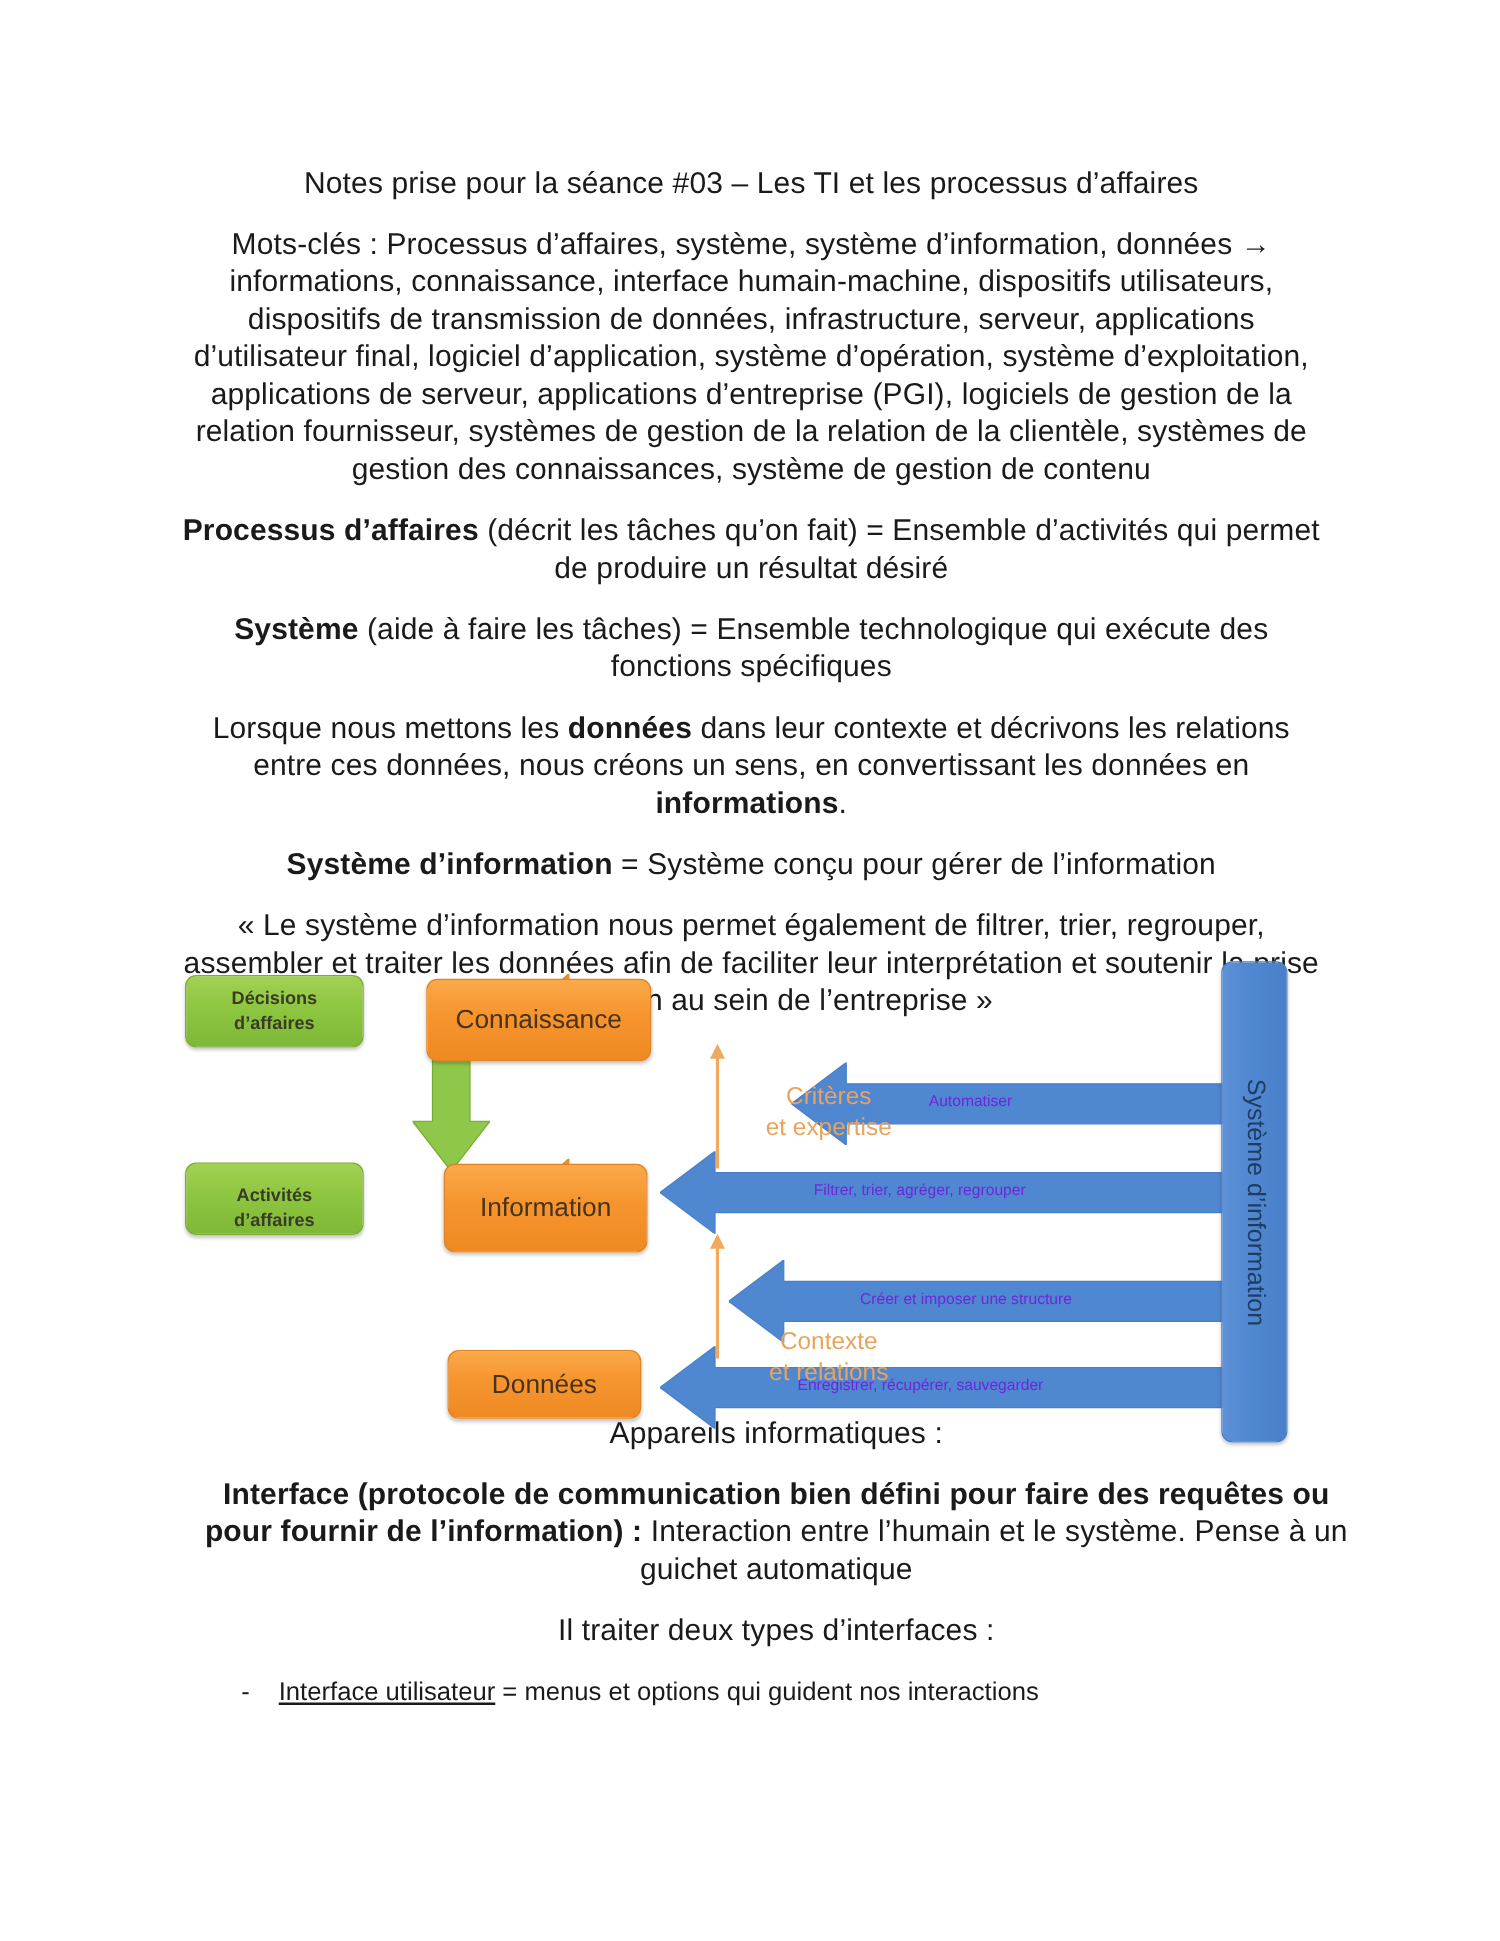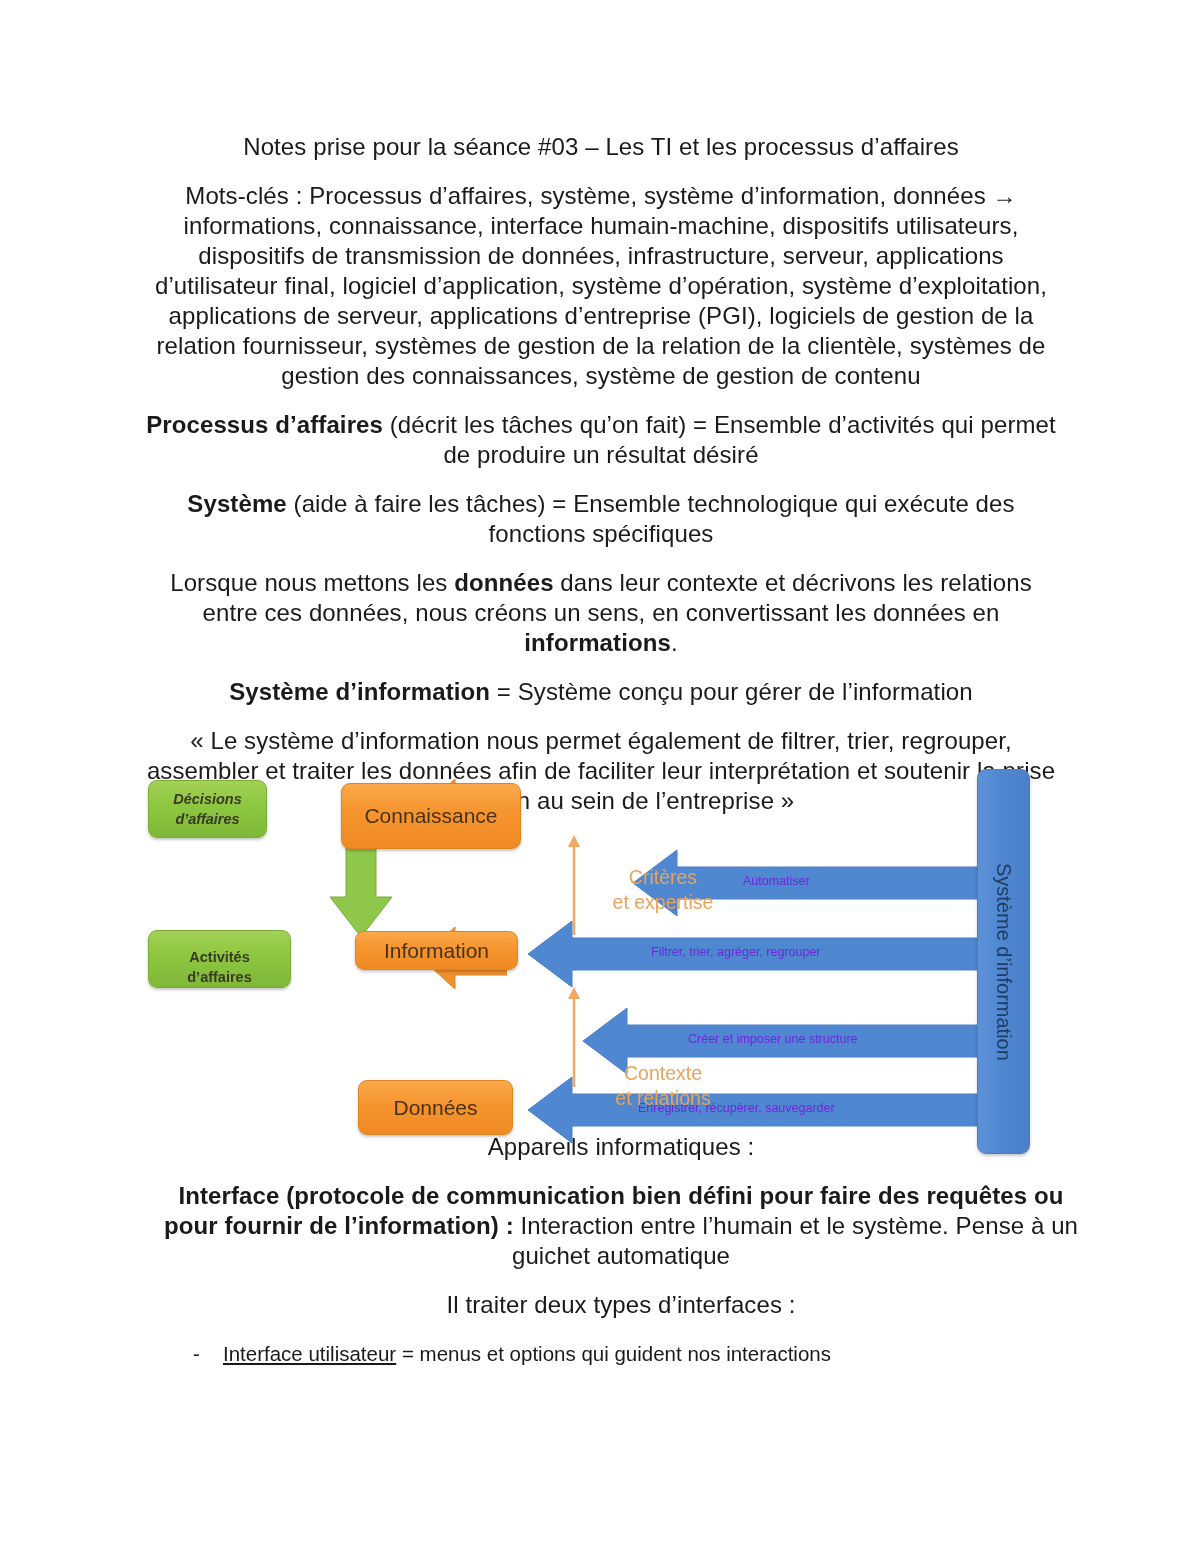--- a/index.html
+++ b/index.html
@@ -237,37 +237,37 @@
         <polygon points="0,31 34,0 34,14 86,14 86,48 34,48 34,62" fill="#f2912c" stroke="#df8420" stroke-width="1"></polygon>
       </svg>
     </div>
 
     <div class="garrow" style="left:187px; top:70px; width:62px; height:102px;">
       <svg width="62" height="102" viewBox="0 0 62 102">
         <polygon points="31,102 0,62 16,62 16,0 46,0 46,62 62,62" fill="#8fc74a" stroke="#7aad36" stroke-width="1"></polygon>
       </svg>
     </div>
 
-    <div class="node green" style="left:5px; top:15px; width:119px; height:58px;font-style:italic;">
+    <div class="node green" style="left:5px; top:15px; width:143px; height:58px;">
       <div>
         <div>Décisions</div>
         <div>d’affaires</div>
       </div>
     </div>
     <div class="node green" style="left:5px; top:165px; width:143px; height:58px;align-items:flex-end;">
       <div>
         <div>Activités</div>
         <div>d’affaires</div>
       </div>
     </div>
 
     <div class="node orange" style="left:198px; top:18px; width:180px; height:66px;">
       <span>Connaissance</span>
     </div>
-    <div class="node orange" style="left:212px; top:166px; width:163px; height:39px;">
+    <div class="node orange" style="left:212px; top:166px; width:163px; height:71px;">
       <span>Information</span>
     </div>
     <div class="node orange" style="left:215px; top:315px; width:155px; height:55px;">
       <span>Données</span>
     </div>
 
     <div class="node blue-bar" style="left:834px; top:4px; width:53px; height:385px;">
       <span class="vlabel">Système d’information</span>
     </div>
 

